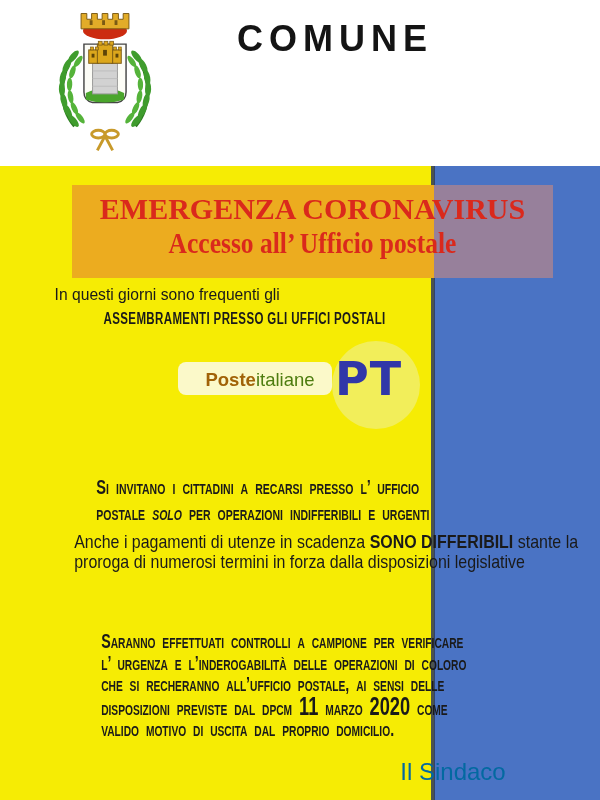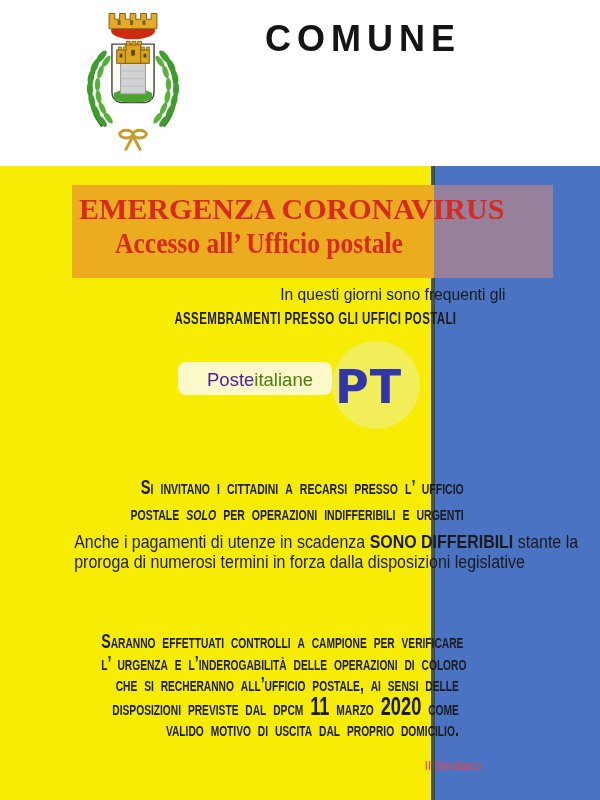--- a/index.html
+++ b/index.html
@@ -6,59 +6,59 @@
   .poster{
     position:relative;width:600px;height:800px;overflow:hidden;
     background:#ffffff;font-family:"Liberation Sans",sans-serif;
     margin:0 auto;
   }
   
   .bg-yellow{position:absolute;left:0;top:166px;width:434px;height:634px;background:#f6ec04;}
   .bg-blue{position:absolute;left:434px;top:166px;width:166px;height:634px;background:#4a73c4;}
   .divider{position:absolute;left:431px;top:166px;width:4px;height:634px;background:#2e3a5c;opacity:.85;}
   
-  .header{position:absolute;left:0;top:0;width:476px;height:166px;background:#ffffff;margin-left:28px;}
+  .header{position:absolute;left:0;top:0;width:476px;height:166px;background:#ffffff;}
   .crest{position:absolute;left:38px;top:2px;}
   .title-block{position:absolute;left:85px;top:20px;width:500px;text-align:center;color:#141414;}
   .title-l1{font-size:36px;font-weight:bold;letter-spacing:6px;line-height:38px;}
   .title-l2{font-size:41px;font-weight:bold;letter-spacing:1px;line-height:40px;}
   
   .banner-left{position:absolute;left:72px;top:185px;width:362px;height:93px;background:#ecac1f;}
   .banner-right{position:absolute;left:434px;top:185px;width:119px;height:93px;background:#97809b;}
-  .banner-text{position:absolute;left:72px;top:185px;width:481px;height:93px;
-    font-family:"Liberation Serif",serif;color:#da291c;padding-left:7px;}
+  .banner-text{position:absolute;left:72px;top:185px;width:481px;height:93px;text-align:center;
+    font-family:"Liberation Serif",serif;color:#da291c;}
   .banner-title{font-size:30px;font-weight:bold;margin-top:7px;white-space:nowrap;}
   .banner-subtitle{font-size:30px;font-weight:bold;white-space:nowrap;transform:scaleX(.85);}
   
-  .content{position:absolute;left:35px;width:490px;text-align:right;color:#1a1a1a;}
+  .content{position:absolute;left:35px;width:490px;text-align:left;color:#1a1a1a;}
   .line{white-space:nowrap;}
   .sx92{transform:scaleX(.92);} .sx84{transform:scaleX(.84);}
   .sx80{transform:scaleX(.80);} .sx75{transform:scaleX(.75);} .sx73{transform:scaleX(.73);}
   .sx72{transform:scaleX(.72);}
   .intro{top:283px;line-height:24px;}
   .intro-l1{font-size:17px;}
   .intro-l2{font-size:16px;font-weight:bold;letter-spacing:.5px;}
   .caps{font-variant:small-caps;font-weight:bold;word-spacing:4px;}
   .invito{top:428px;font-size:19.5px;line-height:26px;margin-top:46px;}
   .pagamenti{top:532px;font-size:19px;line-height:20px;}
   .controlli{top:583px;font-size:19.5px;line-height:21.5px;margin-top:48px;}
   .big-num{font-size:25px;font-variant:normal;}
   .violazioni{top:699px;font-size:16px;line-height:17px;}
   .em-italic{font-style:italic;}
   
   .logo-block{position:absolute;left:35px;top:340px;width:490px;height:92px;}
   .logo-circle{position:absolute;left:297px;top:1px;width:88px;height:88px;border-radius:50%;background:#f2ee5a;}
   .logo-bar{position:absolute;left:143px;top:22px;width:154px;height:33px;border-radius:8px;background:#fbf9c9;}
   .logo-brand{position:absolute;left:150px;top:29px;width:150px;font-size:18.5px;white-space:nowrap;text-align:center;}
-  .brand-bold{font-weight:normal;color:#4c1d95;}
+  .brand-bold{font-weight:bold;color:#a16207;}
   .brand-light{color:#4d7c0f;}
-  .logo-pt{position:absolute;left:300px;top:20px;font-size:46px;font-weight:bold;color:#3137a8;letter-spacing:1px;font-family:"DejaVu Sans",sans-serif;}
+  .logo-pt{position:absolute;left:300px;top:12px;font-size:46px;font-weight:bold;color:#3137a8;letter-spacing:1px;font-family:"DejaVu Sans",sans-serif;}
   
   .signature{position:absolute;left:378px;top:758px;width:150px;text-align:center;
-    font-size:13px;color:#ef4444;}
+    font-size:24px;color:#0369a1;}
 </style>
 </head>
 <body>
 
 <div class="poster">
 
   <div class="bg-yellow"></div>
   <div class="bg-blue"></div>
   <div class="divider"></div>
 

